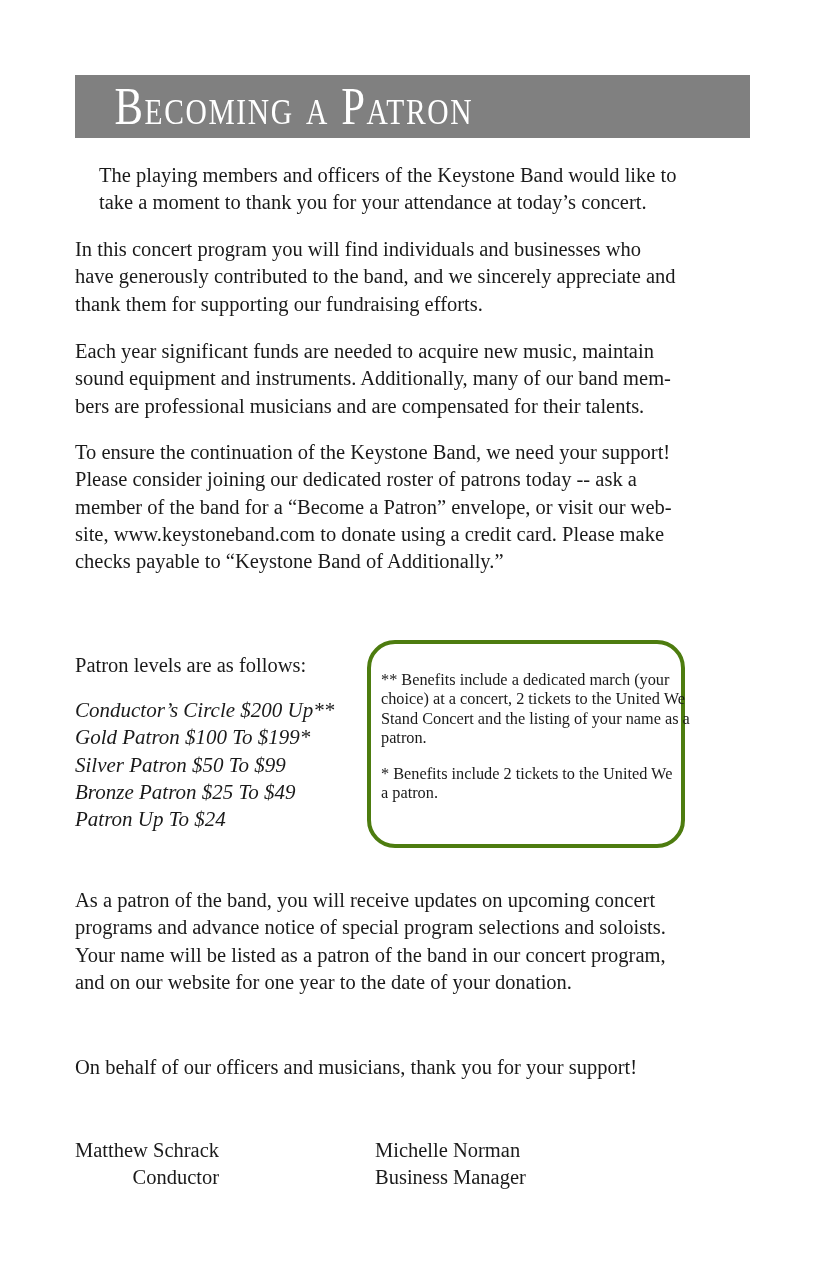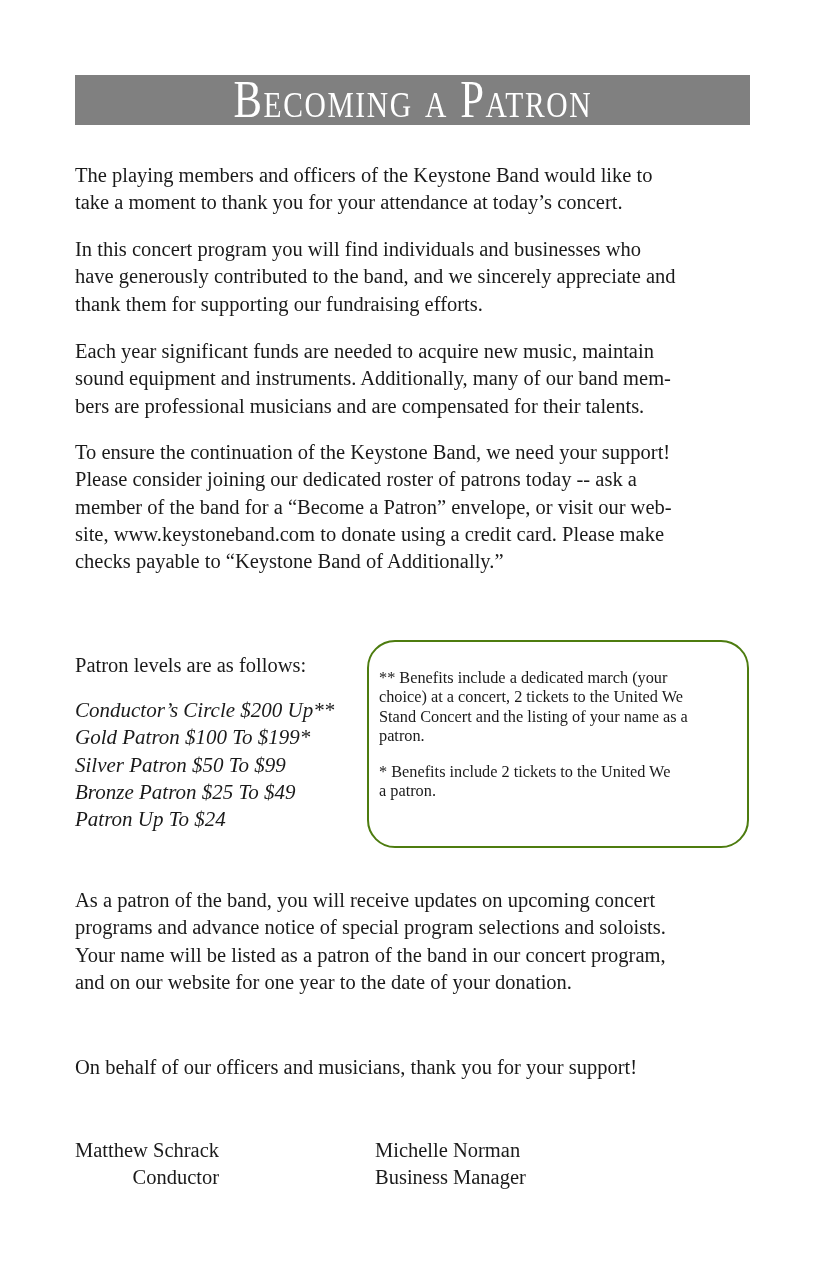--- a/index.html
+++ b/index.html
@@ -2,60 +2,60 @@
 <html><head>
   <meta charset="utf-8">
   <style>
     html, body { margin: 0; padding: 0; background: #ffffff; }
     body {
       width: 825px; height: 1275px; position: relative; overflow: hidden;
       font-family: "Liberation Serif", "DejaVu Serif", serif;
       color: #1a1a1a;
     }
     .banner {
-      position: absolute; left: 75px; top: 75px; width: 675px; height: 50px;
+      position: absolute; left: 75px; top: 75px; width: 675px; height: 63px;
       background: #808080;
-      display: flex; align-items: center; justify-content: center;
+      display: flex; align-items: center; 
     }
     .banner-title {
       color: #ffffff;
       font-family: "Liberation Serif", "DejaVu Serif", serif;
       font-variant: small-caps;
       font-size: 52px;
       letter-spacing: 2px;
       line-height: 1;
       transform: scaleX(0.82);
       white-space: nowrap;
       margin-top: -4px;
     }
     .para {
       position: absolute; left: 75px; width: 690px;
       font-size: 20.5px; line-height: 27.3px;
       margin: 0;
     }
     .para .ln { display: block; white-space: nowrap; }
-    #p1 { top: 162px; }
+    #p1 { top: 162px; margin-left: 24px; }
     #p2 { top: 236px; }
     #p3 { top: 338px; }
     #p4 { top: 439px; }
 
     .levels-intro {
       position: absolute; left: 75px; top: 652px;
       font-size: 20.5px; line-height: 27px; margin: 0; white-space: nowrap;
     }
     .levels-list {
       position: absolute; left: 75px; top: 697px;
       font-size: 21px; line-height: 27.3px; font-style: italic;
       list-style: none; margin: 0; padding: 0;
     }
     .levels-list li { white-space: nowrap; }
 
     .benefits-box {
-      position: absolute; left: 367px; top: 640px; width: 382px; height: 208px;
-      border: 2px solid #4d7c0f; border-radius: 28px;
+      position: absolute; left: 367px; top: 640px; width: 318px; height: 208px;
+      border: 4px solid #4d7c0f; border-radius: 28px;
       box-sizing: border-box;
     }
     .benefit {
       position: absolute; left: 10px; font-size: 16.3px; line-height: 19.3px;
       margin: 0;
     }
     .benefit .ln { display: block; white-space: nowrap; }
     #b1 { top: 26px; }
     #b2 { top: 120px; }
 

